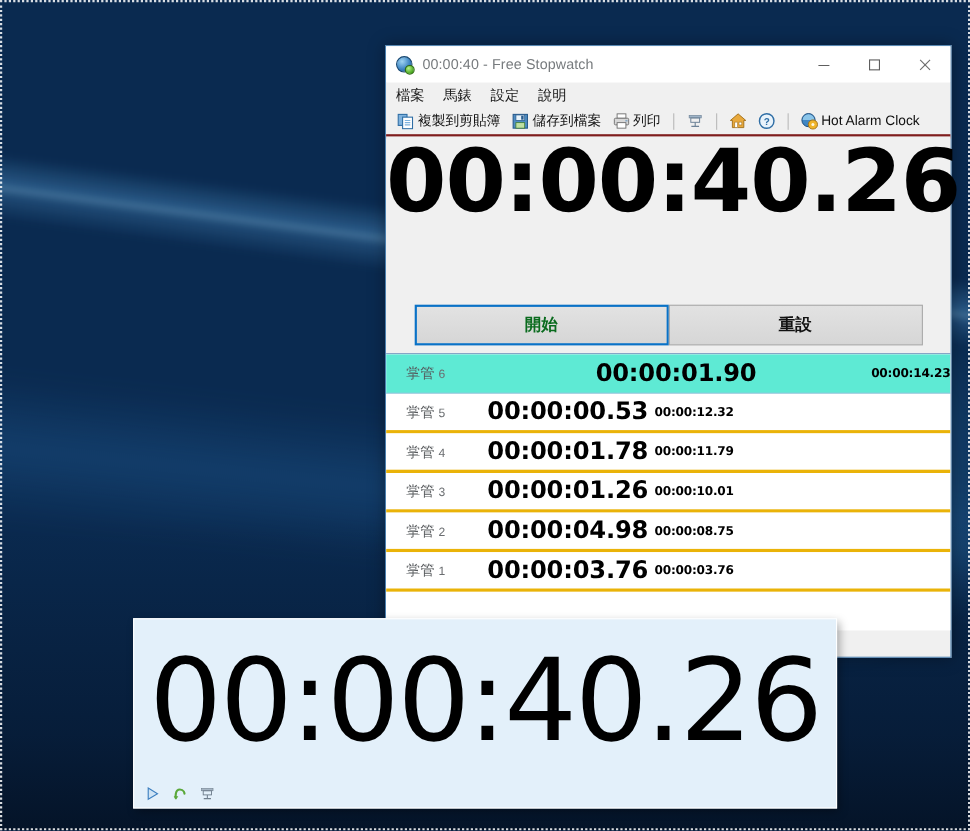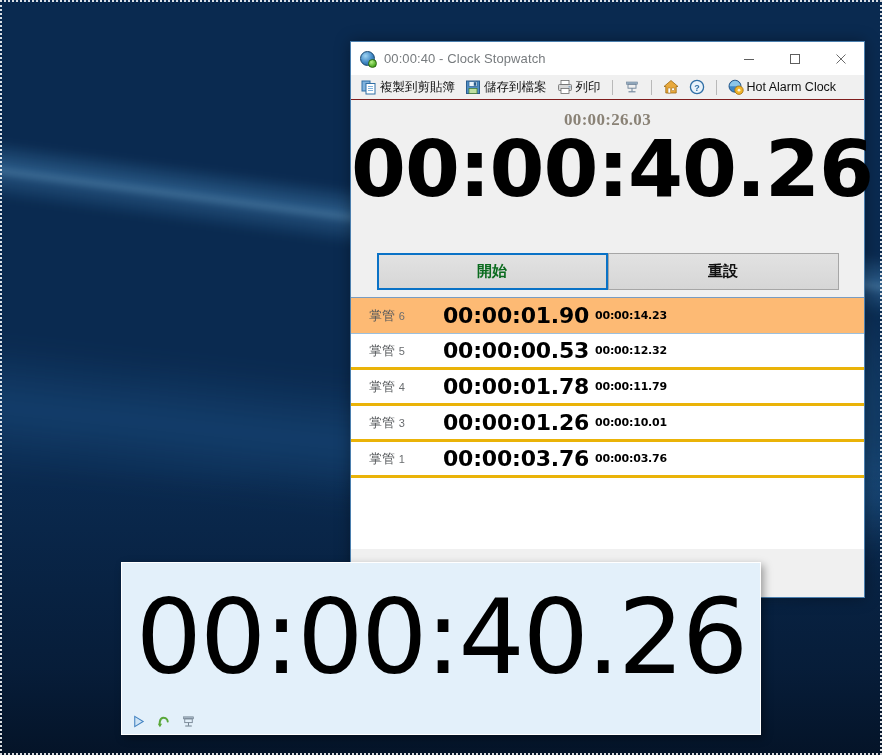--- a/index.html
+++ b/index.html
@@ -83,21 +83,21 @@
   .win-btn svg{display:block;}
 
   .menubar{
     height:23px;background:#f0f0f0;display:flex;align-items:center;
     padding-left:9px;gap:17px;
   }
   .menu-item{font-size:13px;color:#1a1a1a;white-space:nowrap;}
 
   .toolbar{
     height:24px;background:#f0f0f0;display:flex;align-items:center;
-    padding-left:5px;gap:0;border-bottom:1px solid #7f1d1d;
+    padding-left:5px;gap:0;border-bottom:4px solid #7f1d1d;
   }
   .tb-item{display:flex;align-items:center;gap:3px;padding:0 5px;height:22px;white-space:nowrap;}
   .tb-label{font-size:12.5px;color:#111;}
   .tb-sep{width:1px;height:15px;background:#b9b9b9;margin:0 6px;}
   .tb-icon{width:16px;height:16px;display:block;flex:0 0 auto;}
 
   .display-area{
     background:#f0f0f0;height:145px;position:relative;
   }
   .split-time{
@@ -133,21 +133,21 @@
   .lap-list{
     background:#ffffff;border-top:1px solid #7a9cc0;
     height:251px;overflow:hidden;position:relative;
   }
   .lap-row{
     height:36px;display:flex;align-items:center;
     border-bottom:3px solid #eab308;box-sizing:border-box;
     background:#fff;
   }
   .lap-row.selected{
-    background:#fdba74;border-bottom:1px solid #9cc0dd;
+    background:#5eead4;border-bottom:1px solid #9cc0dd;justify-content:space-between;
   }
   .lap-name{
     width:92px;padding-left:18px;box-sizing:border-box;
     font-size:13px;color:#55585b;white-space:nowrap;
   }
   .lap-name .num{font-size:11px;color:#6a6d70;}
   .lap-split{
     width:152px;font-size:22px;font-weight:bold;color:#000;
     font-family:"DejaVu Sans","Liberation Sans",sans-serif;letter-spacing:-.2px;
   }
@@ -187,41 +187,47 @@
   <div id="wall-dark"></div>
 </div>
 
 <div id="app-window">
 
   <div class="titlebar">
     <div class="title-icon">
       <div class="globe"></div>
         <div class="green"></div>
     </div>
-    <div class="title-text">00:00:40 - Clock Stopwatch</div>
+    <div class="title-text">00:00:40 - Free Stopwatch</div>
     <div class="win-btns">
       <div class="win-btn">
         <svg width="12" height="12" viewBox="0 0 12 12">
             <line x1="1" y1="6.5" x2="11" y2="6.5" stroke="#5e5e5e" stroke-width="1"></line>
           </svg>
       </div>
       <div class="win-btn">
         <svg width="12" height="12" viewBox="0 0 12 12">
             <rect x="1.5" y="1.5" width="9" height="9" fill="none" stroke="#5e5e5e" stroke-width="1"></rect>
           </svg>
       </div>
       <div class="win-btn">
         <svg width="12" height="12" viewBox="0 0 12 12">
             <line x1="1.5" y1="1.5" x2="10.5" y2="10.5" stroke="#6b6b6b" stroke-width="1"></line>
             <line x1="10.5" y1="1.5" x2="1.5" y2="10.5" stroke="#6b6b6b" stroke-width="1"></line>
           </svg>
       </div>
     </div>
   </div>
 
+  <div class="menubar">
+    <div class="menu-item">檔案</div>
+    <div class="menu-item">馬錶</div>
+    <div class="menu-item">設定</div>
+    <div class="menu-item">說明</div>
+  </div>
 
   <div class="toolbar">
 
     <div class="tb-item">
       <svg class="tb-icon" viewBox="0 0 16 16">
         <rect x="1" y="2" width="8" height="10" fill="#7fb2dd" stroke="#2f6ea5" stroke-width="1"></rect>
         <rect x="5" y="4.5" width="9" height="10.5" fill="#ffffff" stroke="#2f6ea5" stroke-width="1"></rect>
         <line x1="7" y1="7.5" x2="12" y2="7.5" stroke="#7fb2dd" stroke-width="1"></line>
         <line x1="7" y1="9.5" x2="12" y2="9.5" stroke="#7fb2dd" stroke-width="1"></line>
         <line x1="7" y1="11.5" x2="12" y2="11.5" stroke="#7fb2dd" stroke-width="1"></line>
@@ -284,21 +290,20 @@
         <circle cx="7" cy="7.2" r="6" fill="#3f86c4" stroke="#1e4f80" stroke-width=".9"></circle>
         <path d="M1.6 7.2 A5.4 5.4 0 0 1 12.4 7.2 Z" fill="#9fd4f2" opacity=".8"></path>
         <circle cx="11" cy="11.2" r="4.2" fill="#f0b429" stroke="#9d6b14" stroke-width=".8"></circle>
         <circle cx="11" cy="11.2" r="1.4" fill="#fff7e0"></circle>
       </svg>
       <span class="tb-label">Hot Alarm Clock</span>
     </div>
   </div>
 
   <div class="display-area">
-    <div class="split-time">00:00:26.03</div>
     <div class="main-time">00:00:40.26</div>
   </div>
 
   <div class="btn-row">
     <div class="btn" id="start-button">開始</div>
     <div class="btn" id="reset-button">重設</div>
   </div>
 
   <div class="lap-list" id="lap-list">
       <div class="lap-row selected">
@@ -313,20 +318,25 @@
       </div>
       <div class="lap-row">
         <div class="lap-name">掌管 <span class="num">4</span></div>
         <div class="lap-split">00:00:01.78</div>
         <div class="lap-total">00:00:11.79</div>
       </div>
       <div class="lap-row">
         <div class="lap-name">掌管 <span class="num">3</span></div>
         <div class="lap-split">00:00:01.26</div>
         <div class="lap-total">00:00:10.01</div>
+      </div>
+      <div class="lap-row">
+        <div class="lap-name">掌管 <span class="num">2</span></div>
+        <div class="lap-split">00:00:04.98</div>
+        <div class="lap-total">00:00:08.75</div>
       </div>
       <div class="lap-row">
         <div class="lap-name">掌管 <span class="num">1</span></div>
         <div class="lap-split">00:00:03.76</div>
         <div class="lap-total">00:00:03.76</div>
       </div>
       <div class="lap-empty"></div>
     </div>
 </div>
 

